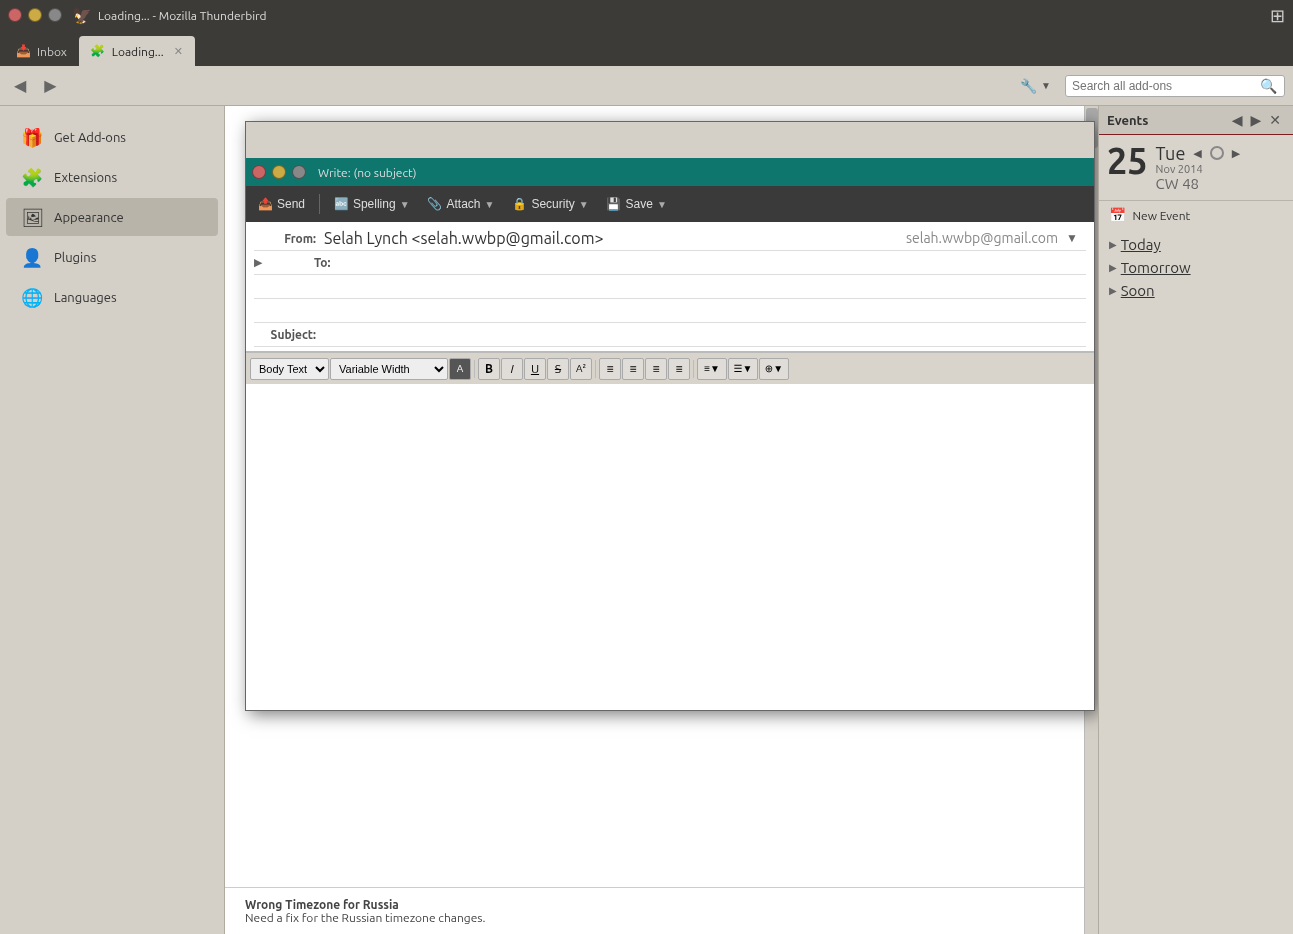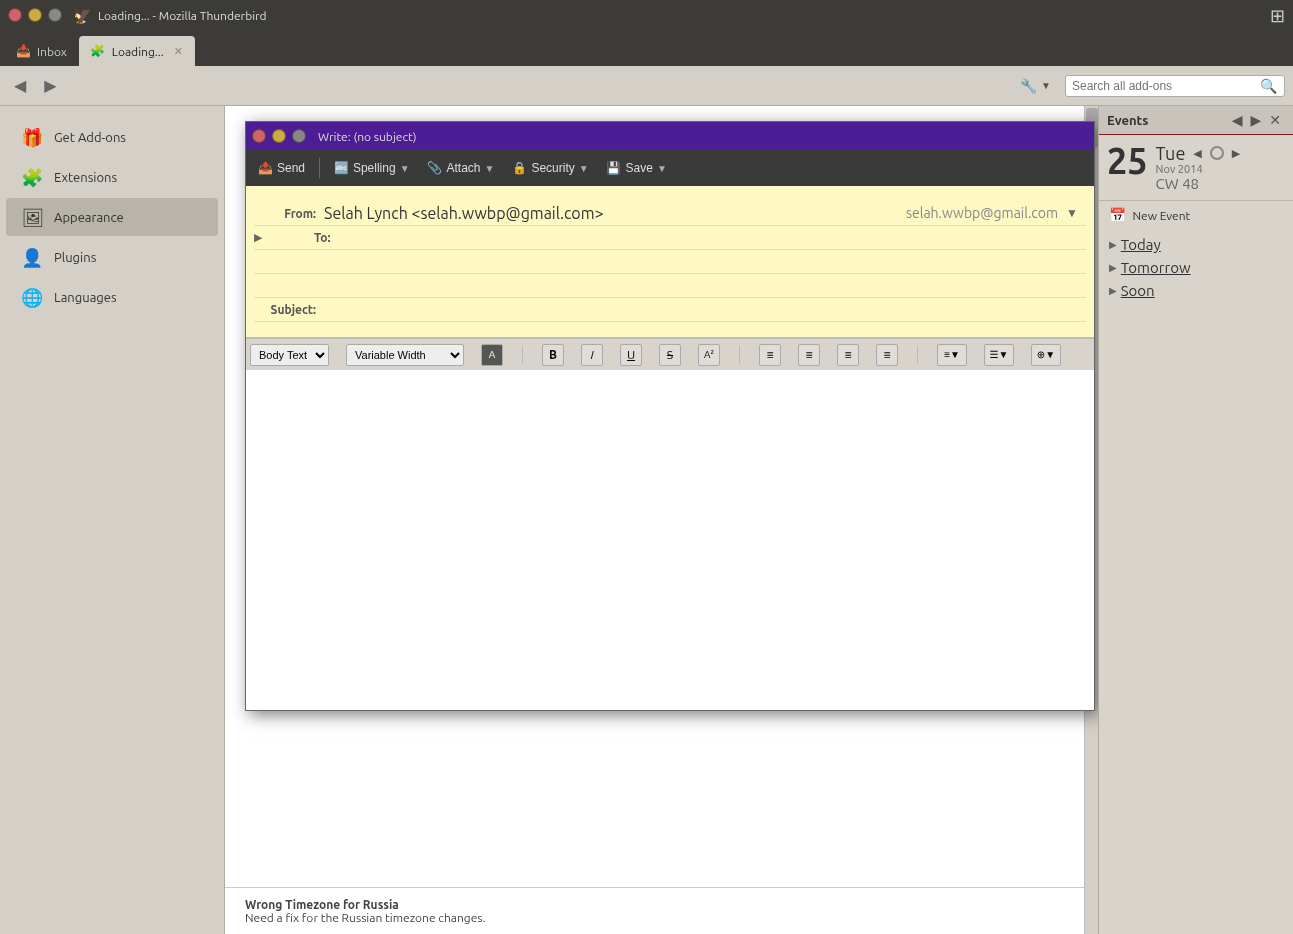--- a/index.html
+++ b/index.html
@@ -228,26 +228,27 @@
       width: 850px;
       height: 590px;
       background: #d4d0c8;
       border: 1px solid #666;
       box-shadow: 4px 4px 16px rgba(0,0,0,0.5);
       display: flex;
       flex-direction: column;
       z-index: 100;
     }
     .compose-titlebar {
-      background: #4c1d95;
+      background: #0f766e;
       height: 28px;
       display: flex;
       align-items: center;
       padding: 0 6px;
       gap: 6px;
+      margin-top: 36px;
     }
     .compose-title {
       color: #ddd; font-size: 12px; margin-left: 6px;
     }
     .compose-toolbar {
       background: #3a3a3a;
       height: 36px;
       display: flex;
       align-items: center;
       padding: 0 4px;
@@ -262,22 +263,22 @@
       border-radius: 3px;
       background: none; border: none;
     }
     .compose-tool-sep { width: 1px; height: 20px; background: #666; margin: 0 4px; }
     .compose-tool-dropdown {
       font-size: 10px; color: #aaa;
     }
 
     
     .compose-fields {
-      background: #fef9c3;
-      padding: 15px 8px;
+      background: #ffffff;
+      padding: 4px 8px;
       border-bottom: 1px solid #bbb;
     }
     .compose-row {
       display: flex; align-items: center;
       padding: 3px 0;
       border-bottom: 1px solid #ddd;
       min-height: 24px;
     }
     .compose-label {
       color: #555; font-size: 12px; width: 70px; text-align: right;
@@ -324,21 +325,21 @@
     }
     .file-icon { font-size: 14px; }
 
     
     .format-toolbar {
       background: #d8d4cc;
       height: 32px;
       display: flex;
       align-items: center;
       padding: 0 4px;
-      gap: 17px;
+      gap: 1px;
       border-top: 1px solid #bbb;
     }
     .format-select {
       height: 22px; border: 1px solid #aaa; background: #eee;
       font-size: 11px; padding: 0 4px; cursor: pointer; border-radius: 2px;
     }
     .format-btn {
       width: 22px; height: 22px;
       display: flex; align-items: center; justify-content: center;
       border: 1px solid #aaa; background: #e0ddd8;

